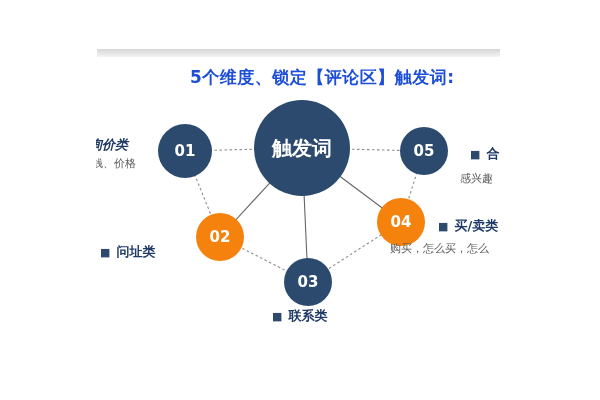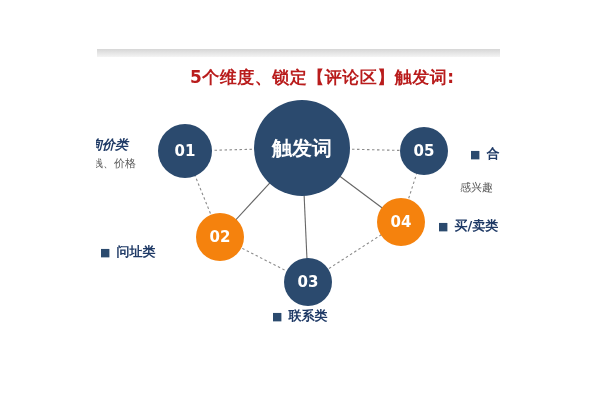--- a/index.html
+++ b/index.html
@@ -3,21 +3,21 @@
 <meta charset="utf-8">
 <style>
   html,body{margin:0;padding:0;background:#fff;}
   body{width:600px;height:400px;font-family:"DejaVu Sans","Liberation Sans",sans-serif;}
   .canvas{position:relative;width:600px;height:400px;background:#fff;overflow:hidden;}
   
   .slide{position:absolute;left:96px;top:44px;width:408px;height:312px;overflow:hidden;background:#fff;}
   .topbar{position:absolute;left:1px;top:5px;width:403px;height:8px;
           background:linear-gradient(#d6d6d6,#f4f4f4);}
   .title{position:absolute;left:94px;top:22px;white-space:nowrap;
-         font-size:17px;font-weight:700;letter-spacing:0.5px;color:#b91c1c;}
+         font-size:17px;font-weight:700;letter-spacing:0.5px;color:#1d4ed8;}
   .diagram{position:absolute;left:0;top:0;}
   .node-label{position:absolute;display:flex;align-items:center;gap:6px;white-space:nowrap;
               font-size:13px;font-weight:700;color:#1f3a66;}
   .bullet{font-size:11px;color:#2b4a6e;line-height:1;}
   .sub{position:absolute;white-space:nowrap;font-size:11px;color:#595959;}
   svg text{font-family:"DejaVu Sans","Liberation Sans",sans-serif;}
   .num{font-size:15px;font-weight:700;}
   .center-label{font-size:20px;font-weight:700;}
 </style>
 </head>
@@ -71,21 +71,22 @@
 
     <div class="node-label" style="left:176px;top:263px;">
       <span class="bullet">■</span>
       <span>联系类</span>
     </div>
 
     <div class="node-label" style="left:342px;top:173px;">
       <span class="bullet">■</span>
       <span>买/卖类</span>
     </div>
+    <div class="sub" style="left:294px;top:197px;">购买，怎么买，怎么</div>
 
     <div class="node-label" style="left:374px;top:101px;">
       <span class="bullet">■</span>
       <span>合</span>
     </div>
-    <div class="sub" style="left:364px;top:136px;">感兴趣</div>
+    <div class="sub" style="left:364px;top:127px;">感兴趣</div>
 
   </div>
 </div>
 
 </body></html>

